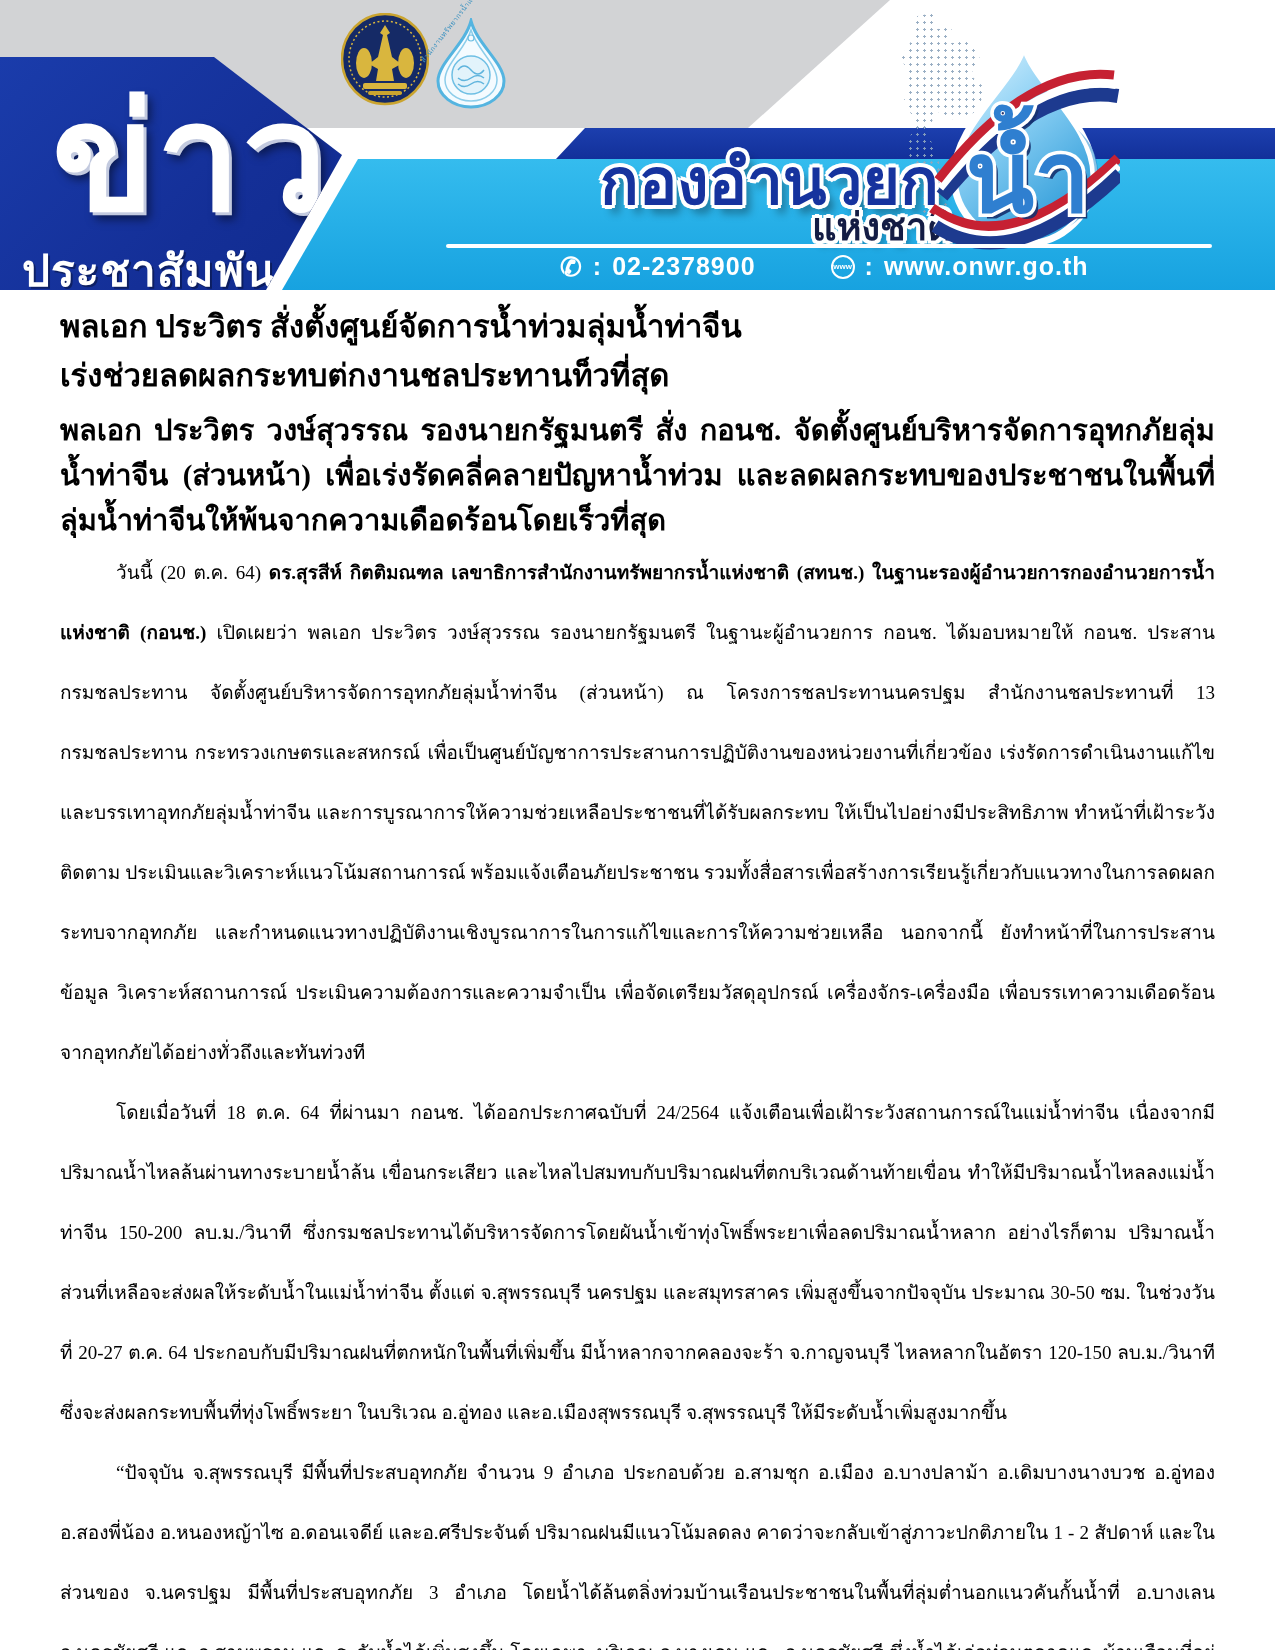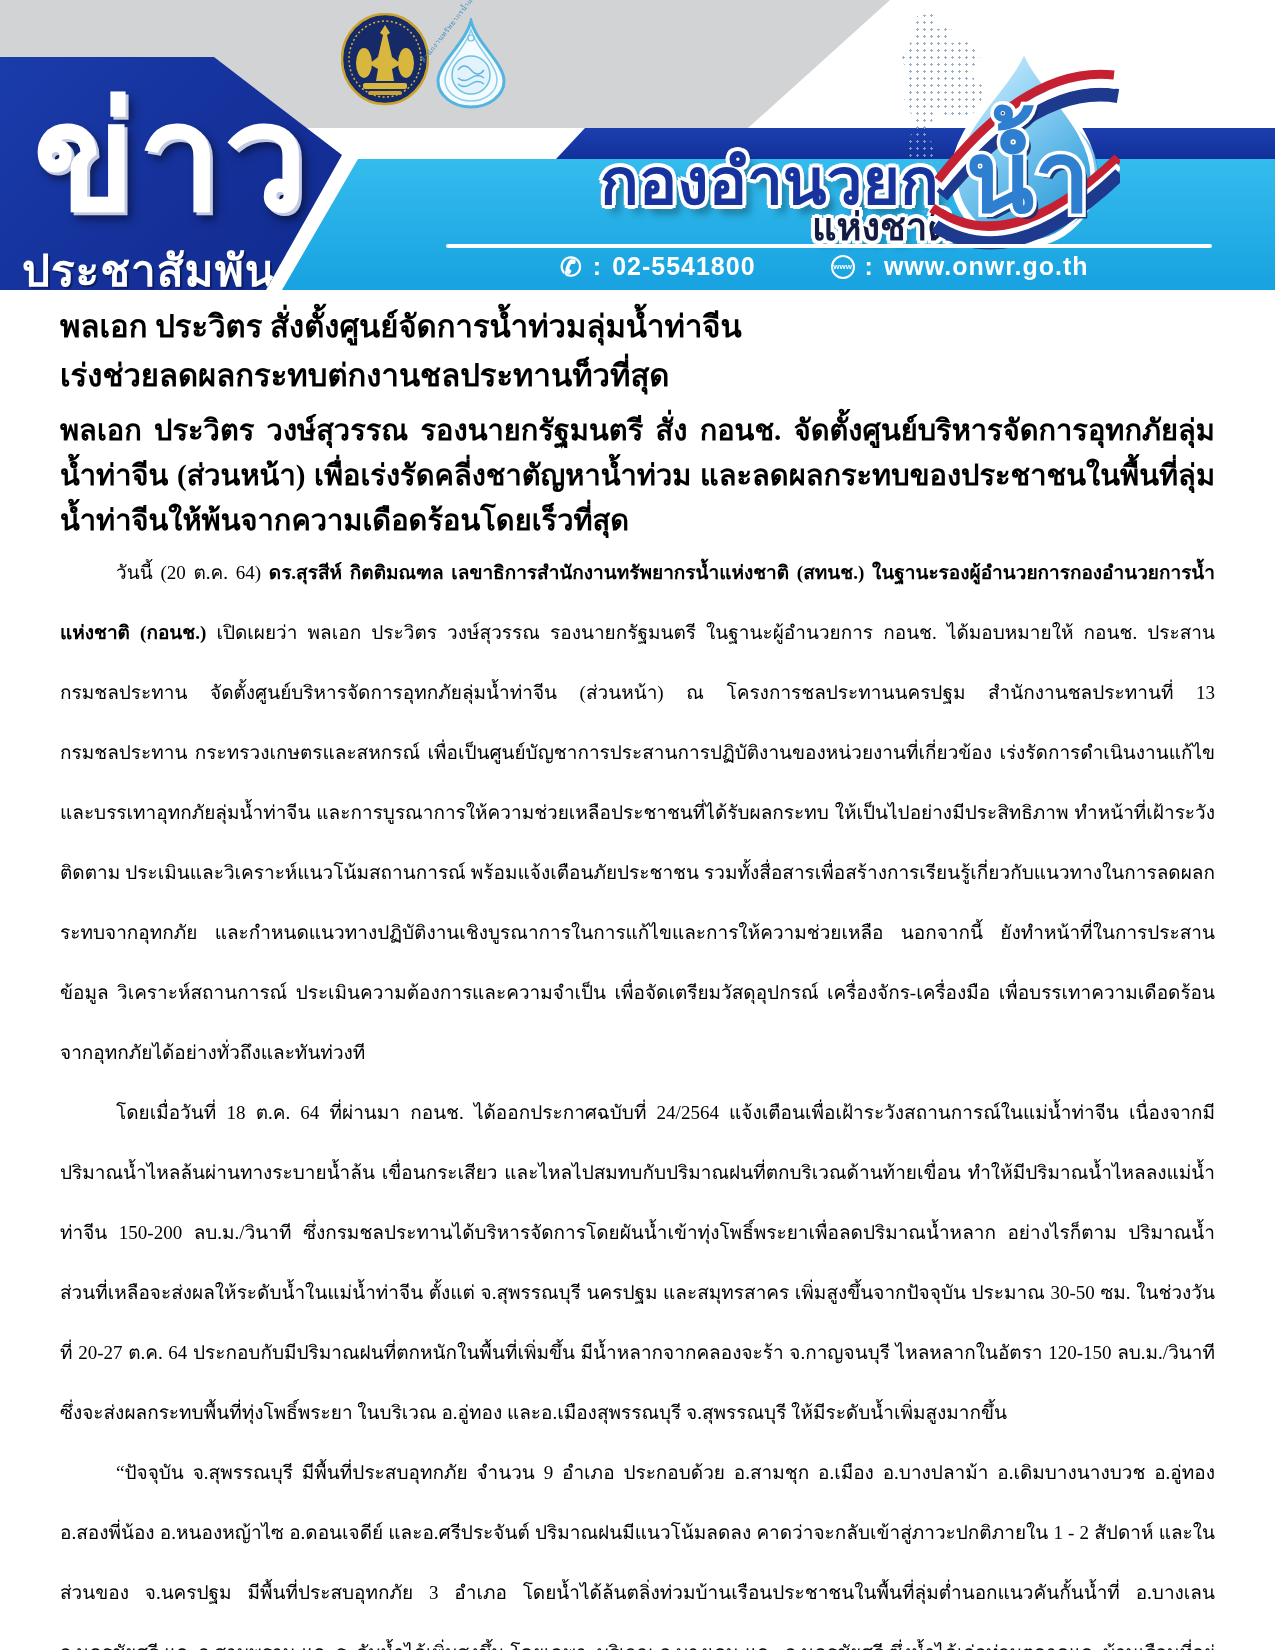--- a/index.html
+++ b/index.html
@@ -18,21 +18,21 @@
     background:linear-gradient(180deg,#1c3fae,#12309a);
     clip-path:polygon(585px 0, 100% 0, 100% 100%, 556px 100%); }
 
   .cyan-band { position:absolute; left:0; top:159px; width:1275px; height:131px;
     background:linear-gradient(180deg,#35bcee,#17a2e0);
     clip-path:polygon(358px 0, 100% 0, 100% 100%, 282px 100%); }
 
   .navy-banner { position:absolute; left:0; top:57px; width:380px; height:233px;
     background:linear-gradient(135deg,#1a3cab 0%,#142f97 60%,#0f2a8c 100%);
     clip-path:polygon(0 0, 214px 0, 342px 98px, 266px 233px, 0 233px); }
-  .khao { position:absolute; left:33px; top:-4px; font-family:"Liberation Sans",sans-serif;
+  .khao { position:absolute; left:52px; top:-4px; font-family:"Liberation Sans",sans-serif;
     font-weight:900; font-size:150px; line-height:1.4; color:#fff; letter-spacing:2px;
     text-shadow:3px 3px 0 #c3cadf, 6px 7px 10px rgba(0,0,0,.5); }
   .pr { position:absolute; left:22px; top:178px; font-family:"Liberation Sans",sans-serif;
     font-weight:900; font-size:44px; color:#fff; letter-spacing:1px;
     text-shadow:2px 2px 0 rgba(0,0,0,.35); }
 
   
   .map-dots { position:absolute; left:858px; top:12px; width:152px; height:226px;
     background-image:radial-gradient(#8fa6bd 1.3px, transparent 1.4px);
     background-size:7px 7px; opacity:.9;
@@ -138,35 +138,35 @@
       <text x="100" y="172" font-family="Liberation Sans, sans-serif" font-size="100" font-weight="bold" text-anchor="middle" fill="#15316e" opacity="0.9" transform="translate(5,5)">น้ำ</text>
       <text x="100" y="172" font-family="Liberation Sans, sans-serif" font-size="100" font-weight="bold" text-anchor="middle" fill="#2f7fd0" stroke="#ffffff" stroke-width="7" paint-order="stroke">น้ำ</text>
     </svg>
 
     <div class="rule"></div>
 
     <div class="contact">
       <span class="c-item">
         <span class="phone-ic">✆</span>
         <span>:</span>
-        <span>02-5541800</span>
+        <span>02-2378900</span>
       </span>
       <span class="c-item">
         <span class="globe-ic">www</span>
         <span>:</span>
         <span>www.onwr.go.th</span>
       </span>
     </div>
   </header>
 
   <main class="content">
     <div class="title">พลเอก ประวิตร สั่งตั้งศูนย์จัดการน้ำท่วมลุ่มน้ำท่าจีน</div>
     <div class="title">เร่งช่วยลดผลกระทบต่กงานชลประทานท็วที่สุด</div>
 
-    <p class="lead">พลเอก ประวิตร วงษ์สุวรรณ รองนายกรัฐมนตรี สั่ง กอนช. จัดตั้งศูนย์บริหารจัดการอุทกภัยลุ่มน้ำท่าจีน (ส่วนหน้า) เพื่อเร่งรัดคลี่งชาตัญหาน้ำท่วม และลดผลกระทบของประชาชนในพื้นที่ลุ่มน้ำท่าจีนให้พ้นจากความเดือดร้อนโดยเร็วที่สุด</p>
+    <p class="lead">พลเอก ประวิตร วงษ์สุวรรณ รองนายกรัฐมนตรี สั่ง กอนช. จัดตั้งศูนย์บริหารจัดการอุทกภัยลุ่มน้ำท่าจีน (ส่วนหน้า) เพื่อเร่งรัดคลี่คลายปัญหาน้ำท่วม และลดผลกระทบของประชาชนในพื้นที่ลุ่มน้ำท่าจีนให้พ้นจากความเดือดร้อนโดยเร็วที่สุด</p>
 
     <p class="para"><span>วันนี้ (20 ต.ค. 64) </span><b>ดร.สุรสีห์ กิตติมณฑล เลขาธิการสำนักงานทรัพยากรน้ำแห่งชาติ (สทนช.) ในฐานะรองผู้อำนวยการกองอำนวยการน้ำแห่งชาติ (กอนช.)</b><span> เปิดเผยว่า พลเอก ประวิตร วงษ์สุวรรณ รองนายกรัฐมนตรี ในฐานะผู้อำนวยการ กอนช. ได้มอบหมายให้ กอนช. ประสานกรมชลประทาน จัดตั้งศูนย์บริหารจัดการอุทกภัยลุ่มน้ำท่าจีน (ส่วนหน้า) ณ โครงการชลประทานนครปฐม สำนักงานชลประทานที่ 13 กรมชลประทาน กระทรวงเกษตรและสหกรณ์ เพื่อเป็นศูนย์บัญชาการประสานการปฏิบัติงานของหน่วยงานที่เกี่ยวข้อง เร่งรัดการดำเนินงานแก้ไขและบรรเทาอุทกภัยลุ่มน้ำท่าจีน และการบูรณาการให้ความช่วยเหลือประชาชนที่ได้รับผลกระทบ ให้เป็นไปอย่างมีประสิทธิภาพ ทำหน้าที่เฝ้าระวัง ติดตาม ประเมินและวิเคราะห์แนวโน้มสถานการณ์ พร้อมแจ้งเตือนภัยประชาชน รวมทั้งสื่อสารเพื่อสร้างการเรียนรู้เกี่ยวกับแนวทางในการลดผลกระทบจากอุทกภัย และกำหนดแนวทางปฏิบัติงานเชิงบูรณาการในการแก้ไขและการให้ความช่วยเหลือ นอกจากนี้ ยังทำหน้าที่ในการประสานข้อมูล วิเคราะห์สถานการณ์ ประเมินความต้องการและความจำเป็น เพื่อจัดเตรียมวัสดุอุปกรณ์ เครื่องจักร-เครื่องมือ เพื่อบรรเทาความเดือดร้อนจากอุทกภัยได้อย่างทั่วถึงและทันท่วงที</span></p>
 
     <p class="para">โดยเมื่อวันที่ 18 ต.ค. 64 ที่ผ่านมา กอนช. ได้ออกประกาศฉบับที่ 24/2564 แจ้งเตือนเพื่อเฝ้าระวังสถานการณ์ในแม่น้ำท่าจีน เนื่องจากมีปริมาณน้ำไหลล้นผ่านทางระบายน้ำล้น เขื่อนกระเสียว และไหลไปสมทบกับปริมาณฝนที่ตกบริเวณด้านท้ายเขื่อน ทำให้มีปริมาณน้ำไหลลงแม่น้ำท่าจีน 150-200 ลบ.ม./วินาที ซึ่งกรมชลประทานได้บริหารจัดการโดยผันน้ำเข้าทุ่งโพธิ์พระยาเพื่อลดปริมาณน้ำหลาก อย่างไรก็ตาม ปริมาณน้ำส่วนที่เหลือจะส่งผลให้ระดับน้ำในแม่น้ำท่าจีน ตั้งแต่ จ.สุพรรณบุรี นครปฐม และสมุทรสาคร เพิ่มสูงขึ้นจากปัจจุบัน ประมาณ 30-50 ซม. ในช่วงวันที่ 20-27 ต.ค. 64 ประกอบกับมีปริมาณฝนที่ตกหนักในพื้นที่เพิ่มขึ้น มีน้ำหลากจากคลองจะร้า จ.กาญจนบุรี ไหลหลากในอัตรา 120-150 ลบ.ม./วินาที ซึ่งจะส่งผลกระทบพื้นที่ทุ่งโพธิ์พระยา ในบริเวณ อ.อู่ทอง และอ.เมืองสุพรรณบุรี จ.สุพรรณบุรี ให้มีระดับน้ำเพิ่มสูงมากขึ้น</p>
 
     <p class="para">“ปัจจุบัน จ.สุพรรณบุรี มีพื้นที่ประสบอุทกภัย จำนวน 9 อำเภอ ประกอบด้วย อ.สามชุก อ.เมือง อ.บางปลาม้า อ.เดิมบางนางบวช อ.อู่ทอง อ.สองพี่น้อง อ.หนองหญ้าไซ อ.ดอนเจดีย์ และอ.ศรีประจันต์ ปริมาณฝนมีแนวโน้มลดลง คาดว่าจะกลับเข้าสู่ภาวะปกติภายใน 1 - 2 สัปดาห์ และในส่วนของ จ.นครปฐม มีพื้นที่ประสบอุทกภัย 3 อำเภอ โดยน้ำได้ล้นตลิ่งท่วมบ้านเรือนประชาชนในพื้นที่ลุ่มต่ำนอกแนวคันกั้นน้ำที่ อ.บางเลน อ.นครชัยศรี และอ.สามพราน และระดับน้ำได้เพิ่มสูงขึ้น โดยเฉพาะบริเวณ อ.บางเลน และ อ.นครชัยศรี ซึ่งน้ำได้เอ่อท่วมตลาดและบ้านเรือนที่อยู่ใกล้แม่น้ำในหลายพื้นที่ ประกอบกับน้ำทะเลหนุนที่ทำให้ระดับน้ำยังคงส่งผลกระทบต่อพื้นที่นอกแนวคันกั้นน้ำต่อไปและมีแนวโน้มสูงขึ้น จึงต้องติดตามเฝ้าระวังอย่างใกล้ชิด ซึ่งการจัดตั้งศูนย์บริหารจัดการอุทกภัยลุ่มน้ำท่าจีน (ส่วนหน้า) ตามที่ท่านรองนายกรัฐมนตรีมอบหมาย จะช่วยให้การปฏิบัติงานของหน่วยงานที่เกี่ยวข้องในการแก้ไขปัญหาอุทกภัยในลุ่มน้ำท่าจีนเป็นไปอย่างมีเอกภาพและเป็นระบบ สามารถแจ้งเตือนให้ประชาชนเตรียมพร้อมรับมือสถานการณ์น้ำได้ทันท่วงที ซึ่งจะช่วยลดผลกระทบและคลี่คลายสถานการณ์ในพื้นที่ ให้พี่น้องประชาชนพ้นจากความเดือดร้อนโดยเร็วที่สุด” ดร.สุรสีห์ กล่าว.</p>
 
   </main>
 
 </div>

